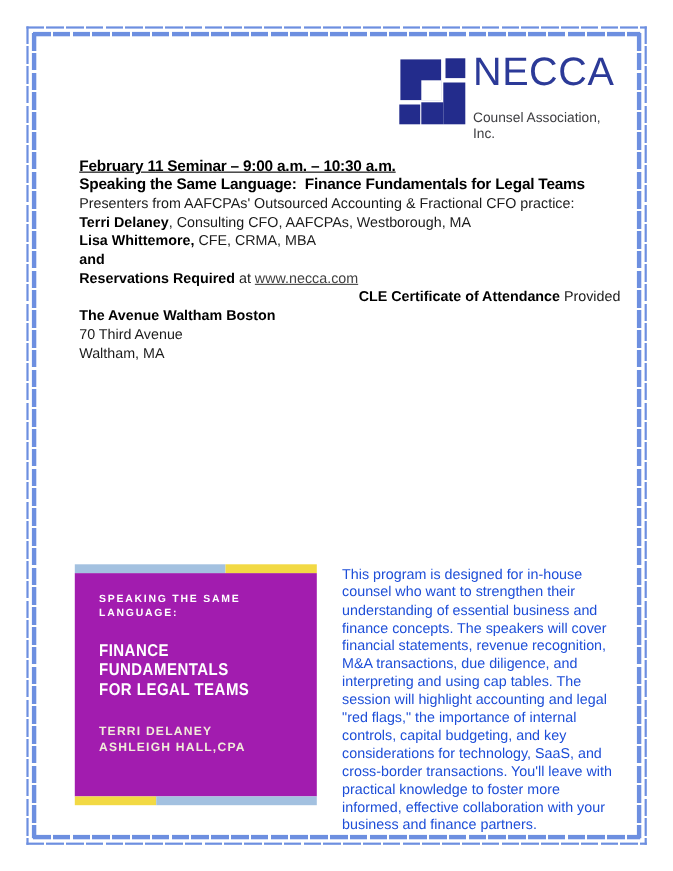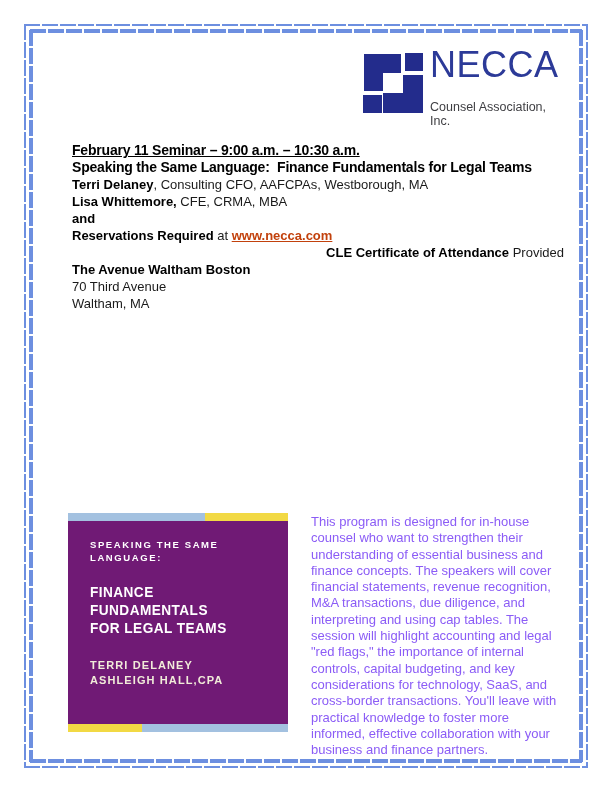--- a/index.html
+++ b/index.html
@@ -28,34 +28,34 @@
   b { font-weight: 700; color: #000; }
   .m-date { margin-bottom: 26px; text-decoration: underline; }
   .m-title { margin-bottom: 3px; }
   .m-intro { margin-bottom: 9px; }
   .m-pres { margin-bottom: 12px; }
   .m-pres-last { margin-bottom: 23px; }
   .m-res { margin-bottom: 9px; }
   .m-cle { margin-bottom: 21px; text-align: right; }
   .m-venue { margin-bottom: 8px; }
   .m-addr { margin-bottom: 8px; }
-  .link { color: #c2410c; font-weight: 700; text-decoration: underline; }
+  .link { color: #404040; font-weight: 400; text-decoration: underline; }
 
   
   .flyer { position: absolute; left: 68px; top: 513px; width: 220px; height: 219px; }
   .flyer-strip { height: 8px; display: flex; }
   .strip-seg { height: 100%; }
-  .flyer-body { height: 203px; background: #701a75; padding: 17px 10px 0 22px; overflow: hidden; }
+  .flyer-body { height: 203px; background: #a21caf; padding: 17px 10px 0 22px; overflow: hidden; }
   .kicker { width: 145px; color: #ffffff; font-size: 9.5px; font-weight: 700; letter-spacing: 1.6px; line-height: 13px; }
   .ftitle { margin-top: 19px; color: #ffffff; font-size: 15.5px; font-weight: 700; line-height: 18px; letter-spacing: 0.5px; white-space: nowrap; transform: scaleX(0.88); transform-origin: 0 0; }
   .fspeakers { margin-top: 21px; color: #f1ecd9; font-size: 11px; font-weight: 700; letter-spacing: 1.1px; line-height: 15px; white-space: nowrap; }
   .fdetails { margin-top: 9px; color: #9dbbd9; font-size: 7.5px; font-weight: 700; letter-spacing: 0.7px; line-height: 12px; white-space: nowrap; }
 
   
-  .description { position: absolute; left: 311px; top: 514px; width: 254px; font-size: 13px; line-height: 16.3px; color: #8b5cf6; }
+  .description { position: absolute; left: 311px; top: 514px; width: 254px; font-size: 13px; line-height: 16.3px; color: #1d4ed8; }
 </style>
 </head>
 <body>
 
 <div class="page">
 
   <div class="bd h" style="left:24px;top:24px;width:564px;height:2px;"></div>
   <div class="bd h" style="left:24px;top:766px;width:564px;height:2px;"></div>
   <div class="bd v" style="left:24px;top:24px;width:2px;height:744px;"></div>
   <div class="bd v" style="left:586px;top:24px;width:2px;height:744px;"></div>
@@ -78,20 +78,21 @@
       <div class="tagline">
         <br>
         <span>Counsel Association, Inc.</span>
       </div>
     </div>
   </div>
 
   <div class="content">
     <p class="h m-date">February 11 Seminar – 9:00 a.m. – 10:30 a.m.</p>
     <p class="h m-title">Speaking the Same Language:&nbsp; Finance Fundamentals for Legal Teams</p>
+    <p class="m-intro">Presenters from AAFCPAs' Outsourced Accounting &amp; Fractional CFO practice:</p>
     <p class="m-pres"><b>Terri Delaney</b><span>, Consulting CFO, AAFCPAs, Westborough, MA</span></p>
     <p class="m-pres m-pres-last"><b>Lisa Whittemore,</b><span> CFE, CRMA, MBA</span></p>
     <p class="m-pres"><b>and</b></p>
     <p class="m-res"><b>Reservations Required</b><span> at </span><a href="#" class="link">www.necca.com</a></p>
     <p class="m-cle"><b>CLE Certificate of Attendance</b><span> Provided</span></p>
     <p class="m-venue"><b>The Avenue Waltham Boston</b></p>
     <p class="m-addr">70 Third Avenue</p>
     <p class="m-addr">Waltham, MA</p>
   </div>
 

